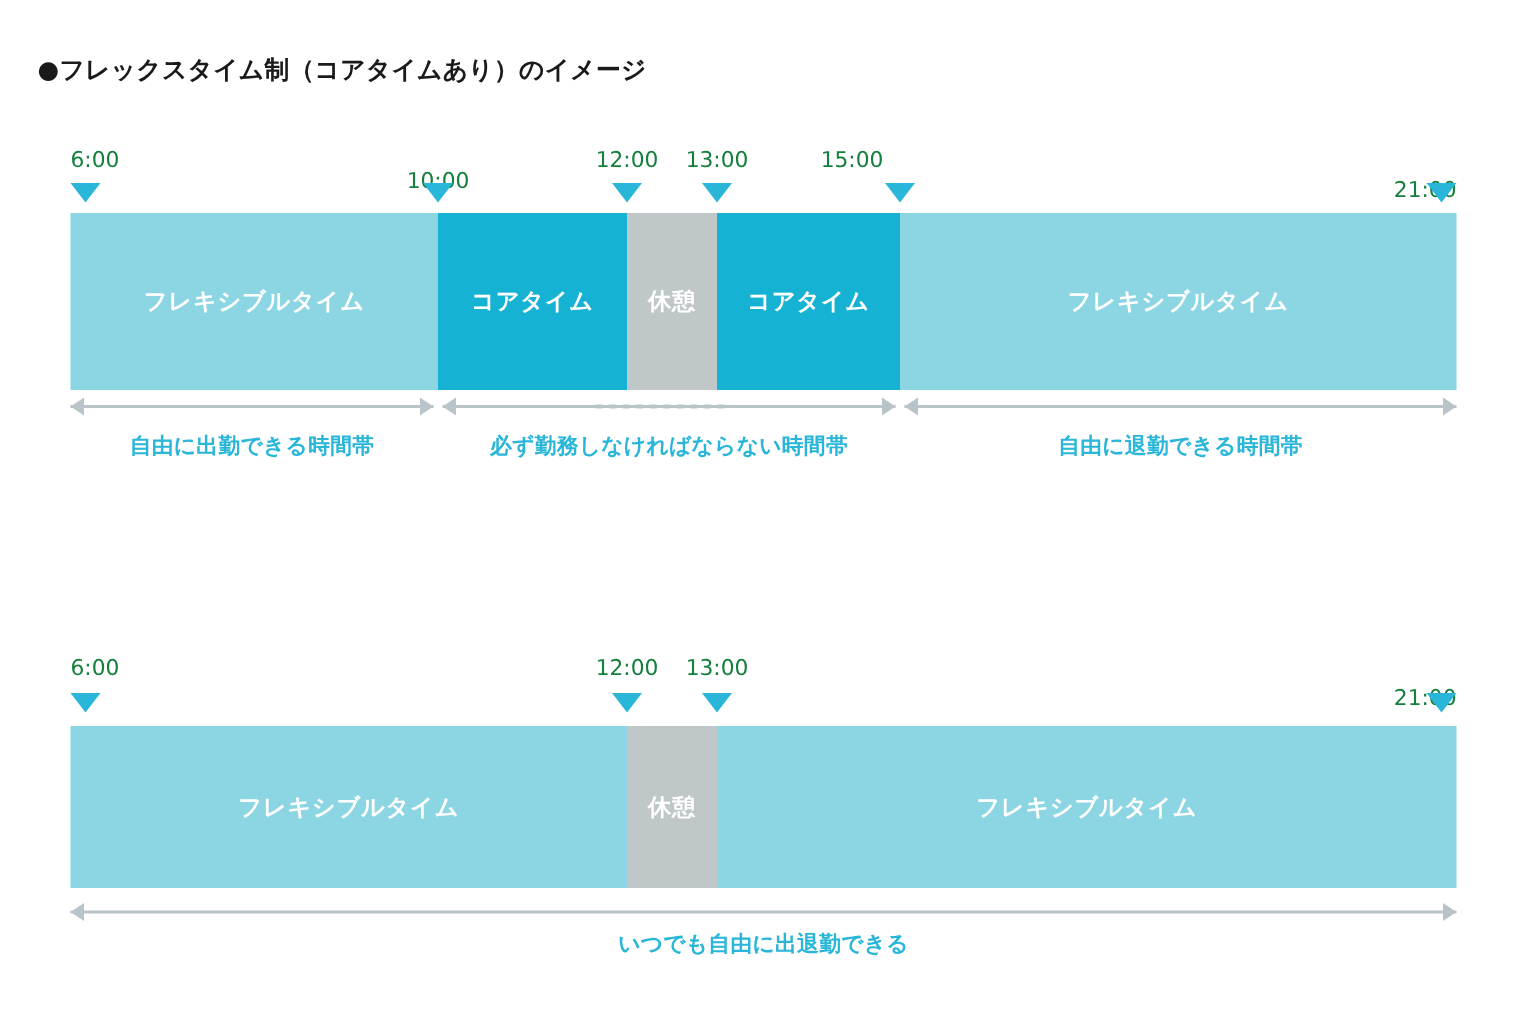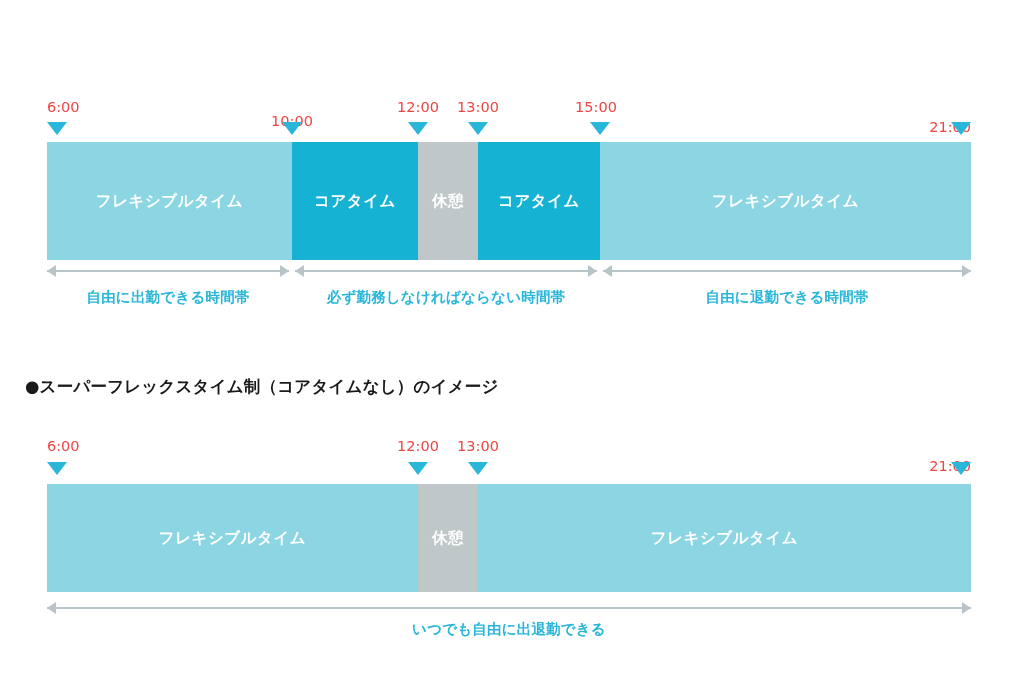--- a/index.html
+++ b/index.html
@@ -29,21 +29,21 @@
     letter-spacing: 0.2px;
     white-space: nowrap;
   }
   #heading-1 { left: 25px; top: 36px; }
   #heading-2 { left: 25px; top: 376px; }
 
   
   .tick {
     position: absolute;
     font-size: 14.5px;
-    color: #ef4444;
+    color: #15803d;
     white-space: nowrap;
     transform: translateX(-50%);
     font-family: "DejaVu Sans", "Liberation Sans", sans-serif;
   }
   .tick.left-edge { transform: translateX(0); }
   .tick.right-edge { transform: translateX(-100%); margin-top: 20px; }
 
   .marker {
     position: absolute;
     width: 0; height: 0;
@@ -116,31 +116,32 @@
     text-align: left;
     transform: translateX(-50%);
     letter-spacing: 0.2px;
   }
 </style>
 </head>
 <body>
 
 <div class="canvas">
 
+  <div class="heading" id="heading-1">●フレックスタイム制（コアタイムあり）のイメージ</div>
 
   <div id="section-1-ticks">
       <div class="tick left-edge" style="left: 47px; top: 99px;">6:00</div>
       <div class="marker edge-left" style="left: 47px; top: 122px;"></div>
       <div class="tick" style="left: 292px; top: 113px;">10:00</div>
       <div class="marker" style="left: 292px; top: 122px;"></div>
       <div class="tick" style="left: 418px; top: 99px;">12:00</div>
       <div class="marker" style="left: 418px; top: 122px;"></div>
       <div class="tick" style="left: 478px; top: 99px;">13:00</div>
       <div class="marker" style="left: 478px; top: 122px;"></div>
-      <div class="tick" style="left: 596px; top: 99px;">15:00</div>
+      <div class="tick" style="left: 568px; top: 99px;">15:00</div>
       <div class="marker" style="left: 600px; top: 122px;"></div>
       <div class="tick right-edge" style="left: 971px; top: 99px;">21:00</div>
       <div class="marker edge-right" style="left: 971px; top: 122px;"></div>
     </div>
   <div id="section-1-bar" class="bar" style="left:0px; top:142px; width:1024px; height:118px;">
       <div class="seg" style="left: 47px; width: 245px; background: rgb(140, 214, 228);">
         <span>フレキシブルタイム</span>
       </div>
       <div class="seg" style="left: 292px; width: 126px; background: rgb(22, 178, 212);">
         <span>コアタイム</span>
@@ -170,21 +171,20 @@
       </div>
       <div class="caption" style="left: 446px; top: 288px;">必ず勤務しなければならない時間帯</div>
       <div class="arrow-row" style="left: 603px; top: 264px; width: 368px;">
         <div class="arrow-line"></div>
         <div class="arrow-head left"></div>
         <div class="arrow-head right"></div>
       </div>
       <div class="caption" style="left: 787px; top: 288px;">自由に退勤できる時間帯</div>
     </div>
 
-  <div class="heading" id="heading-2">●スーパーフレックスタイム制（コアタイムなし）のイメージ</div>
 
   <div id="section-2-ticks">
       <div class="tick left-edge" style="left: 47px; top: 438px;">6:00</div>
       <div class="marker edge-left" style="left: 47px; top: 462px;"></div>
       <div class="tick" style="left: 418px; top: 438px;">12:00</div>
       <div class="marker" style="left: 418px; top: 462px;"></div>
       <div class="tick" style="left: 478px; top: 438px;">13:00</div>
       <div class="marker" style="left: 478px; top: 462px;"></div>
       <div class="tick right-edge" style="left: 971px; top: 438px;">21:00</div>
       <div class="marker edge-right" style="left: 971px; top: 462px;"></div>

